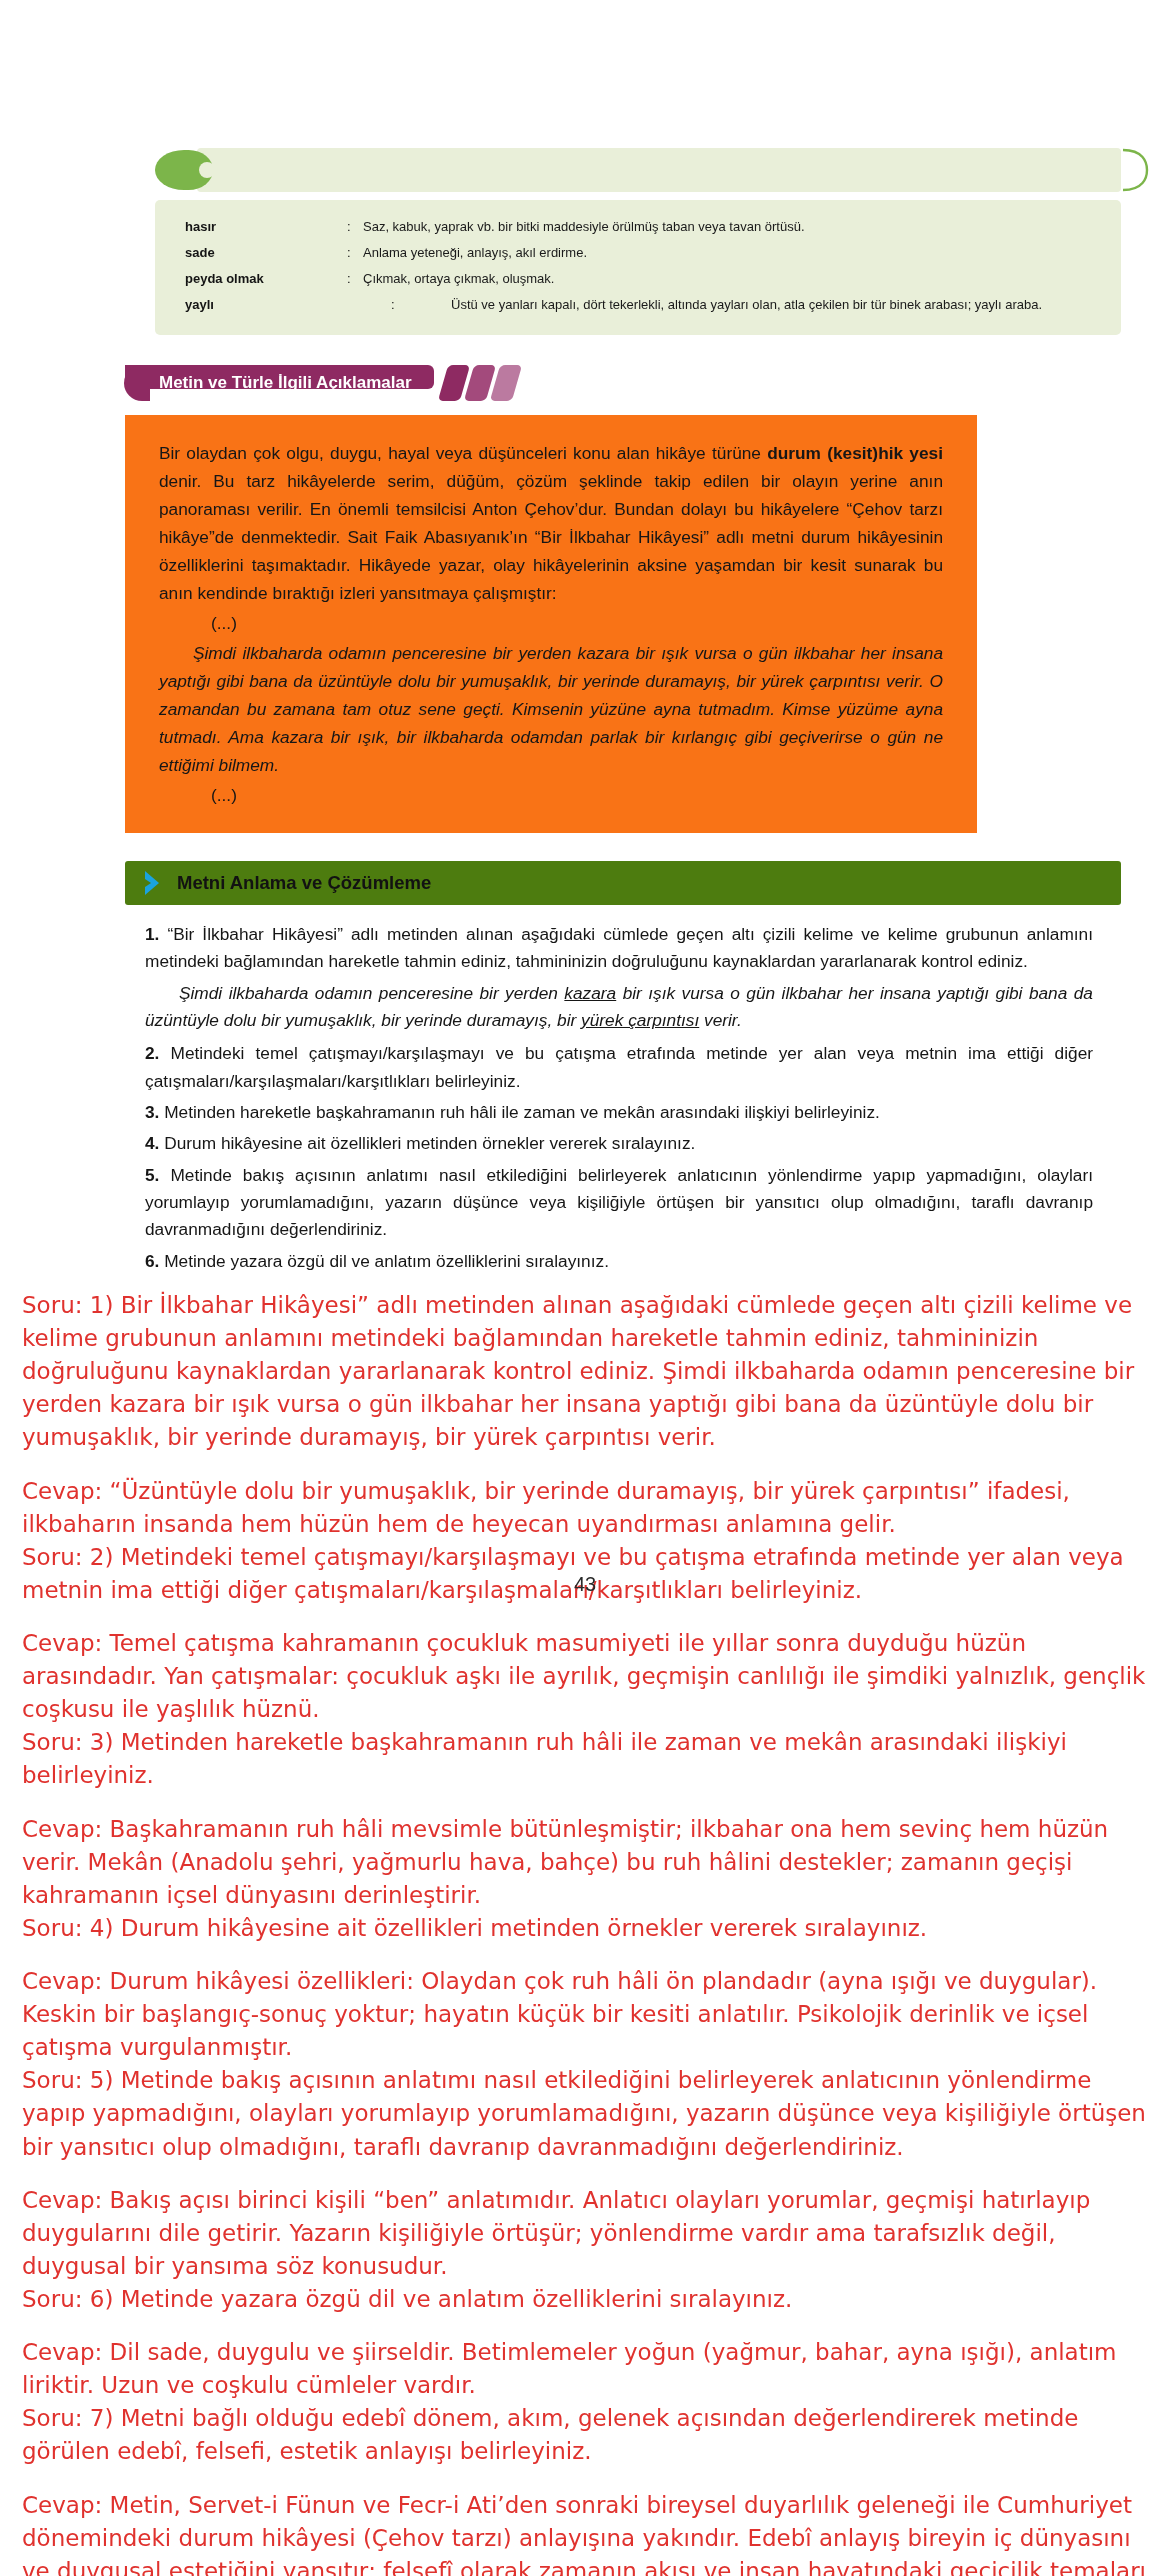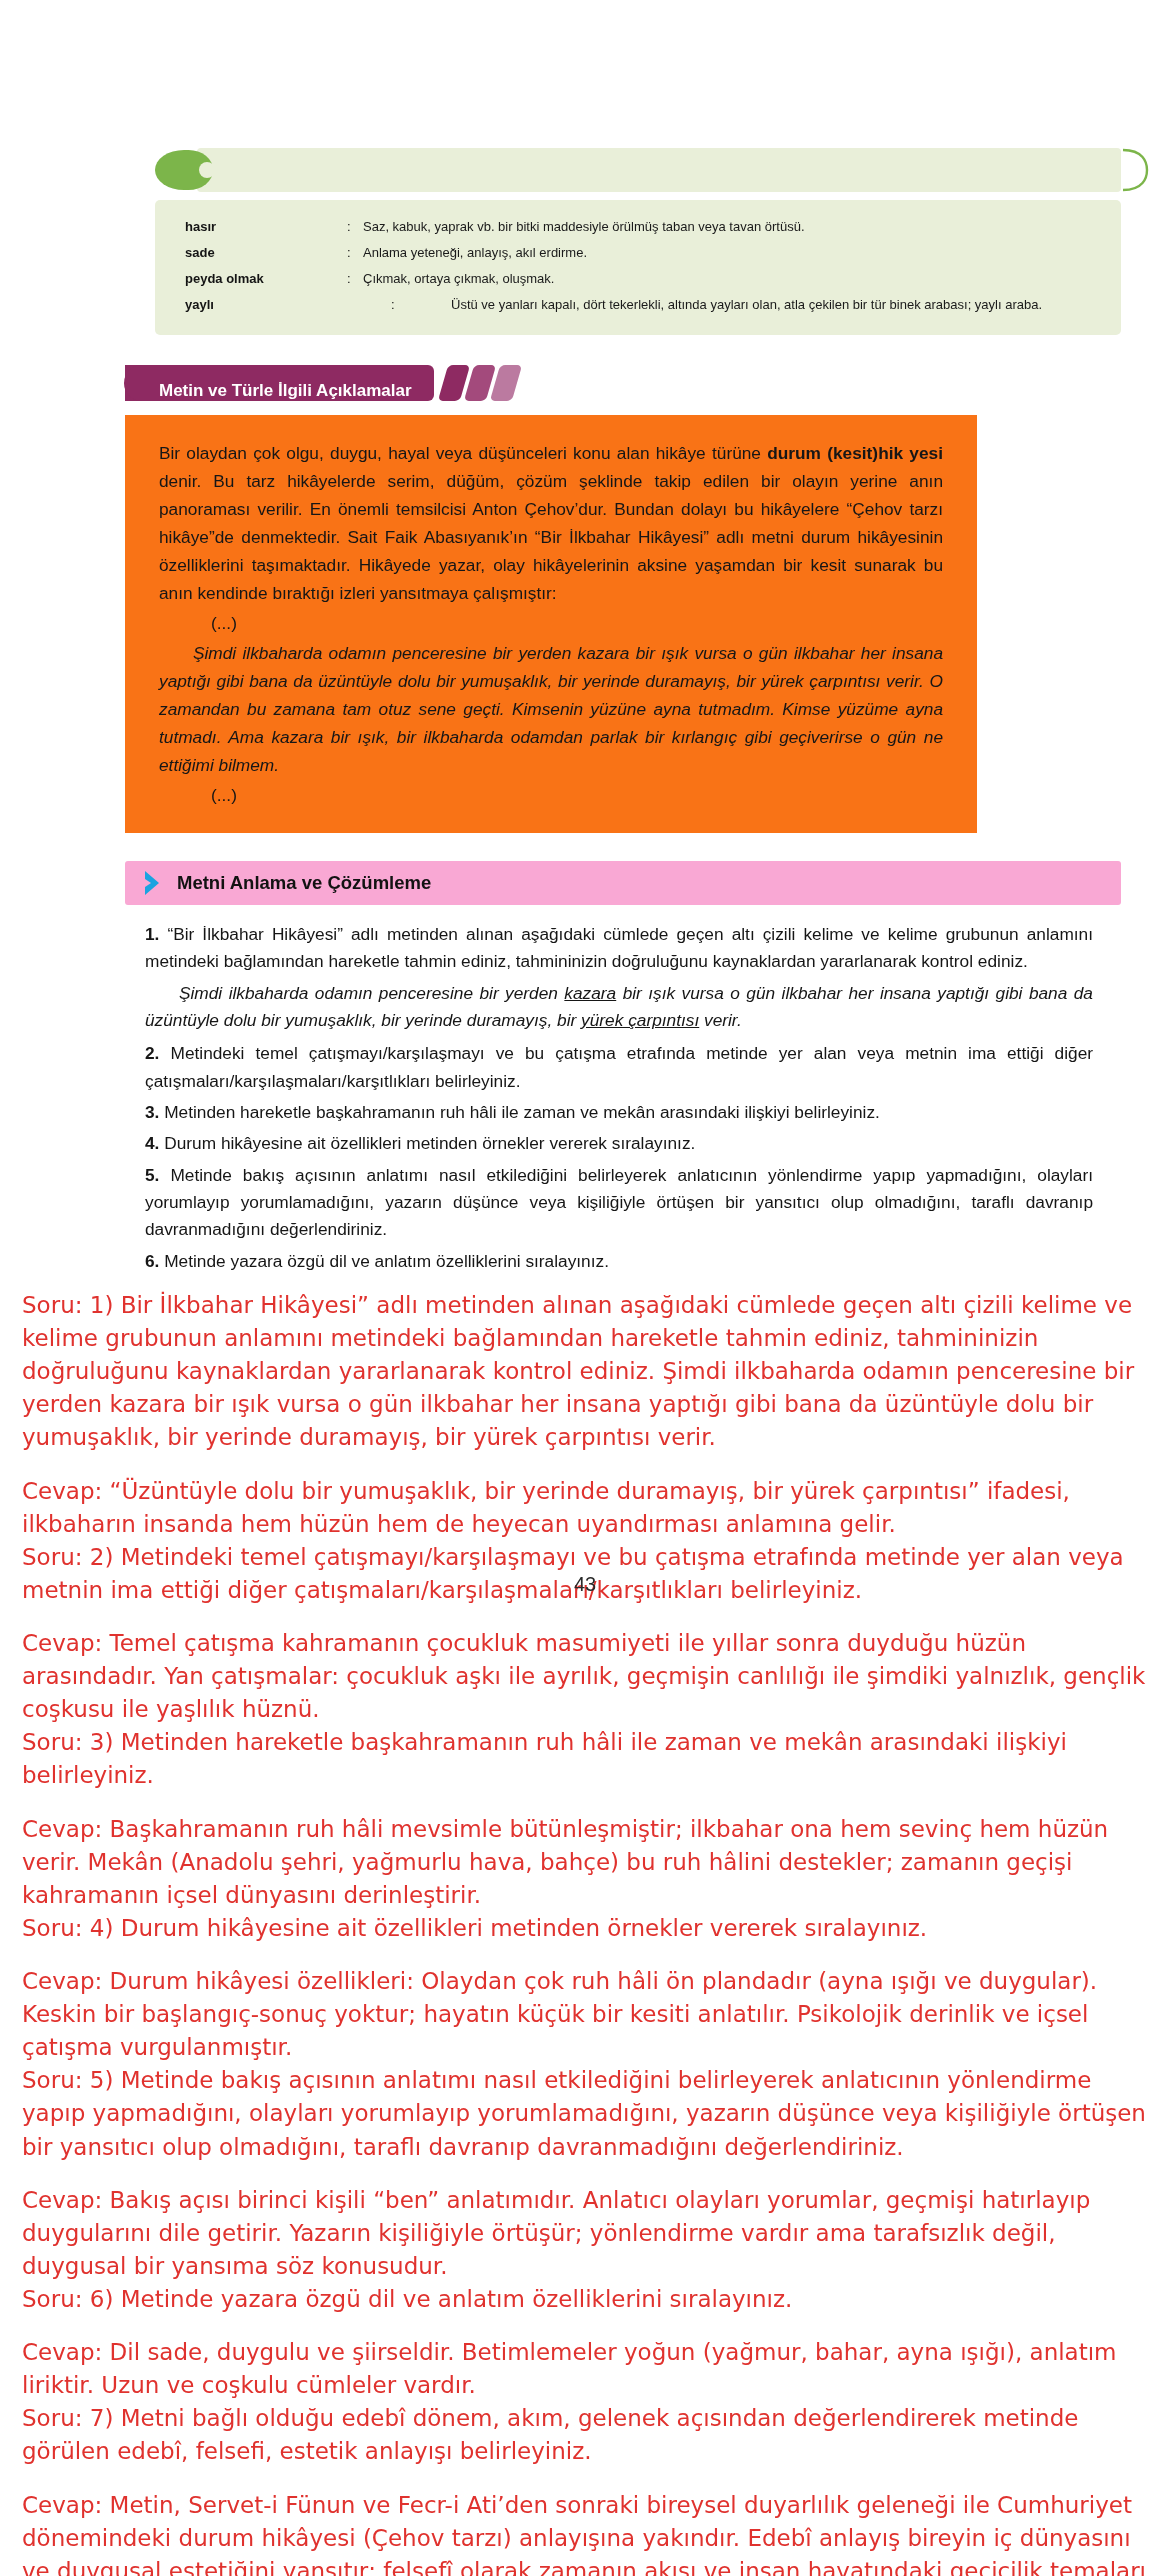--- a/index.html
+++ b/index.html
@@ -120,22 +120,22 @@
     padding-left: 70px;
   }
   .explain-header-row {
     position: relative;
     height: 36px;
     width: 400px;
   }
   .explain-tab {
     position: absolute;
     left: 0; top: 0;
-    height: 36px;
-    padding: 8px 22px 0 34px;
+    height: 24px;
+    padding: 0 22px 0 34px;
     background: #8e2a62;
     color: #ffffff;
     font-size: 17px;
     font-weight: bold;
     line-height: 36px;
     border-radius: 0 6px 6px 0;
     white-space: nowrap;
   }
   .explain-tab::before {
     content: "";
@@ -189,21 +189,21 @@
   
   .compre-block {
     margin: 28px auto 0 auto;
     width: 1066px;
     padding-left: 70px;
   }
   .compre-header {
     position: relative;
     width: 996px;
     height: 44px;
-    background: #f9a8d4;
+    background: #4d7c0f;
     border-radius: 3px;
   }
   .chevron {
     position: absolute;
     left: 14px; top: 8px;
     width: 28px; height: 28px;
   }
   .compre-title {
     position: absolute;
     left: 52px; top: 0;

